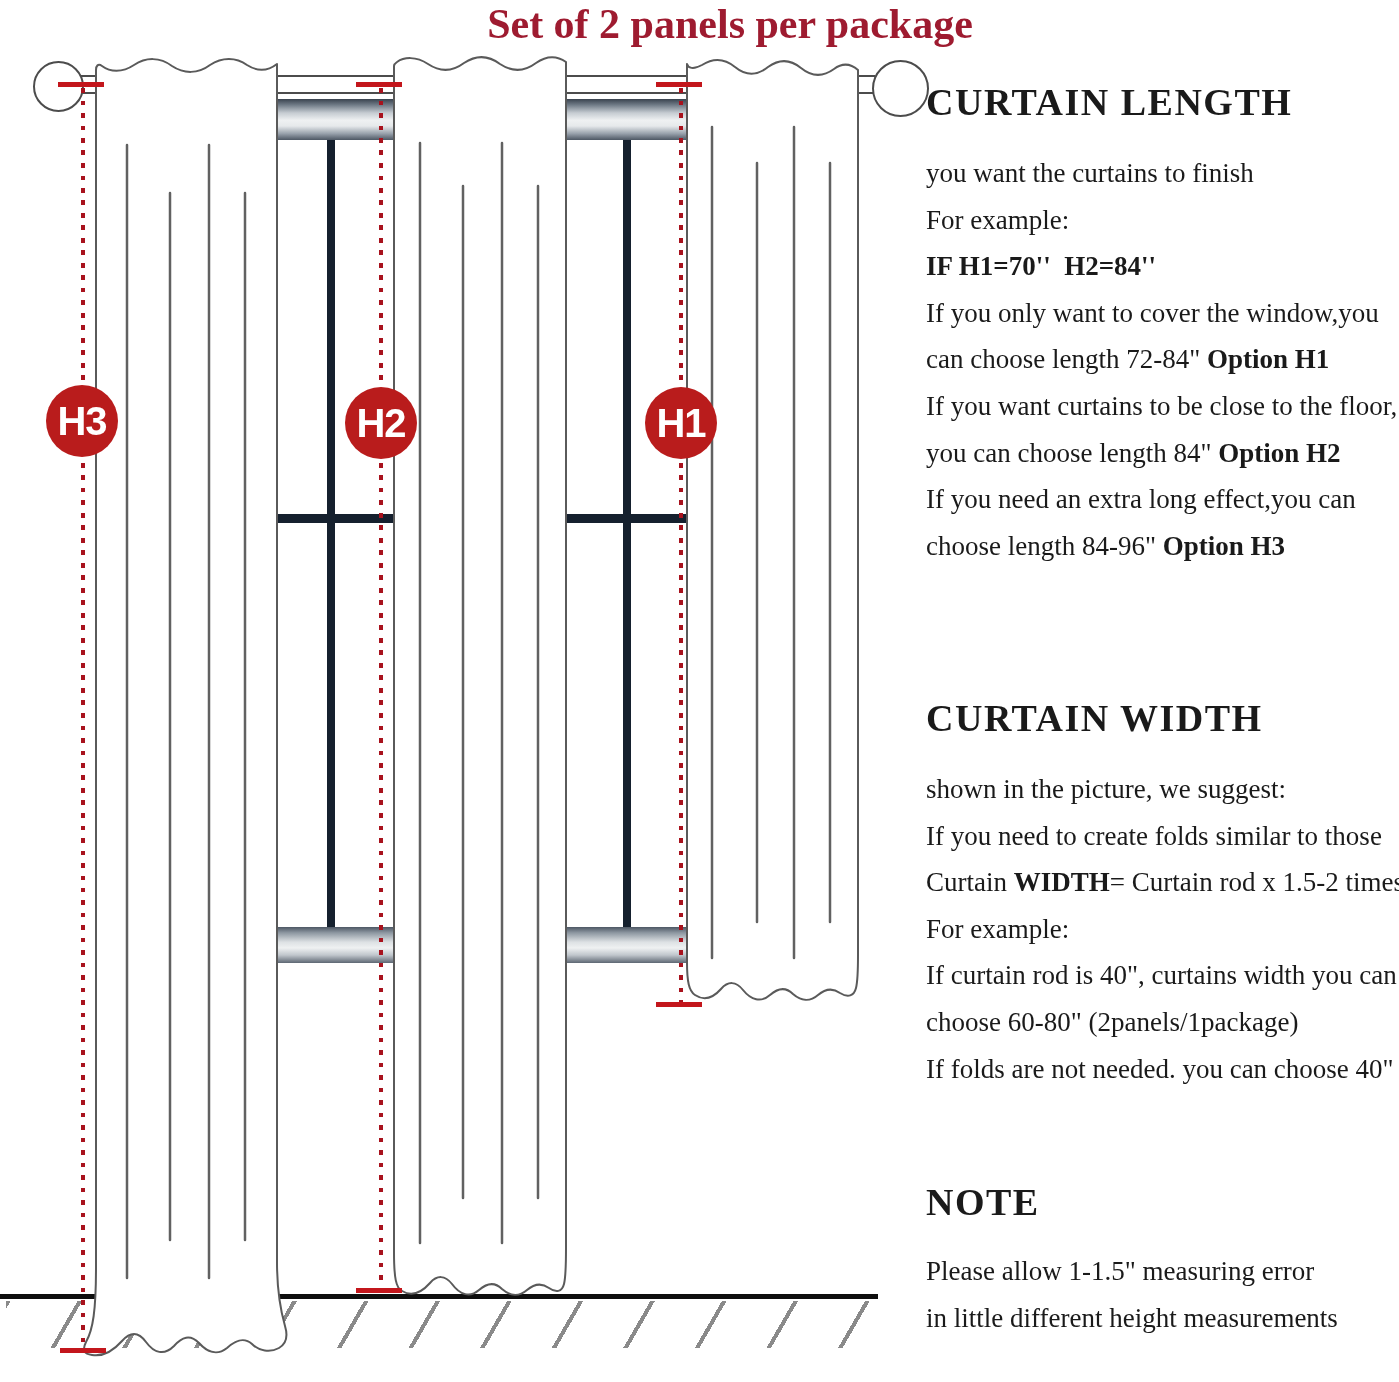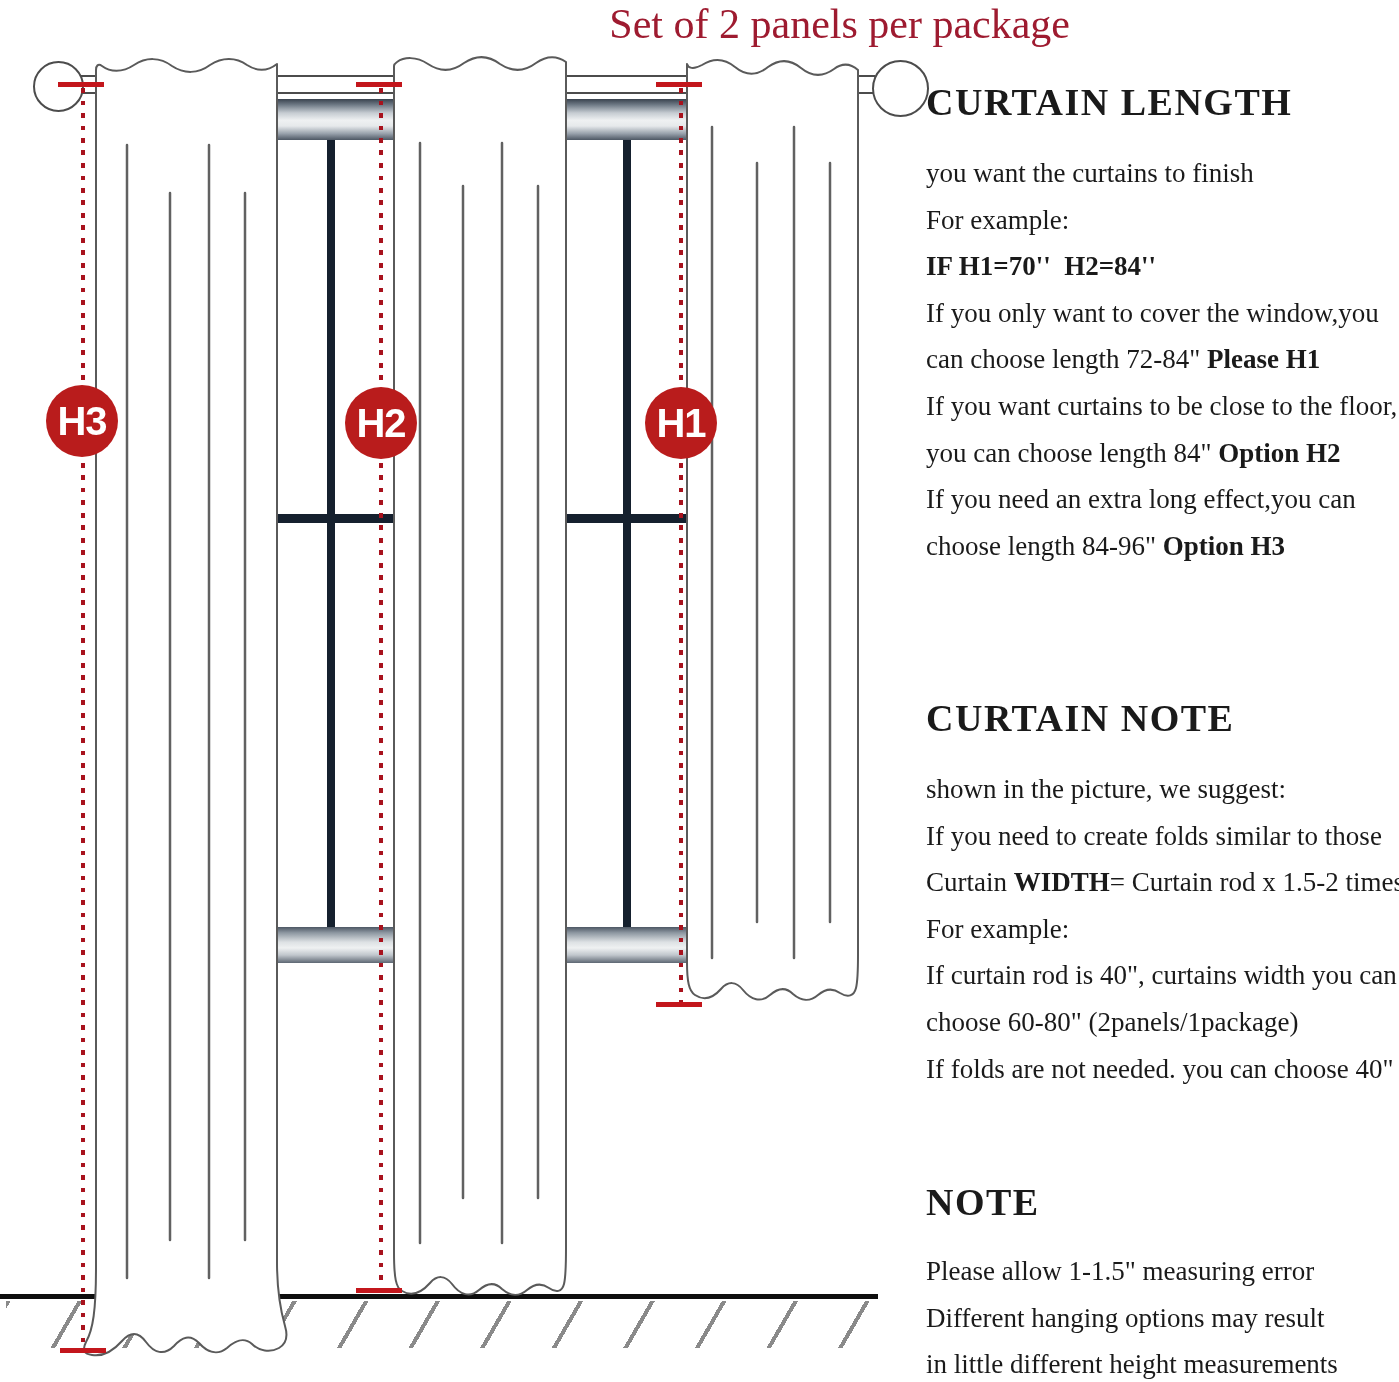--- a/index.html
+++ b/index.html
@@ -1,22 +1,22 @@
 <!DOCTYPE html>
 <html><head>
 <meta charset="utf-8">
 <style>
   html,body{margin:0;padding:0;background:#fff;}
   #canvas{position:relative;width:1399px;height:1382px;background:#fff;overflow:hidden;
           font-family:"Liberation Serif",serif;color:#1a1a1a;}
   .abs{position:absolute;}
 
   
-  #title{left:390px;top:0px;width:680px;text-align:right;
-         font-size:42px;font-weight:normal;letter-spacing:0px;white-space:nowrap;z-index:8;}
+  #title{left:390px;top:0px;width:680px;text-align:center;
+         font-size:42px;font-weight:bold;letter-spacing:0px;white-space:nowrap;z-index:8;}
 
   
   #rod{left:80px;top:75px;width:795px;height:15px;background:#fff;
        border-top:2px solid #4c4c4c;border-bottom:2px solid #4c4c4c;z-index:1;}
   .finial{border:2px solid #4c4c4c;border-radius:50%;background:#fff;z-index:2;}
   #finial-left{left:33px;top:61px;width:47px;height:47px;}
   #finial-right{left:872px;top:60px;width:53px;height:53px;}
   #win-top{left:270px;top:99px;width:416px;height:41px;z-index:0;
            background:linear-gradient(180deg,#39424e 0%,#6e7985 14%,#c6ccd2 34%,#eff1f2 52%,#e6e9eb 66%,#9aa3ad 84%,#4d5764 100%);}
   #win-pane{left:270px;top:140px;width:416px;height:787px;background:#fff;border-left:2px solid #6a6a6a;z-index:0;}
@@ -154,38 +154,37 @@
   <div id="label-h3" class="abs hlabel">H3</div>
   <div id="label-h2" class="abs hlabel">H2</div>
   <div id="label-h1" class="abs hlabel">H1</div>
 
   <div id="h-length" class="abs sec-h">CURTAIN LENGTH</div>
   <div id="b-length" class="abs sec-body">
     <div class="t-line"><span>you want the curtains to finish</span><b></b><span></span></div>
     <div class="t-line"><span>For example:</span><b></b><span></span></div>
     <div class="t-line"><span></span><b>IF H1=70''  H2=84''</b><span></span></div>
     <div class="t-line"><span>If you only want to cover the window,you</span><b></b><span></span></div>
-    <div class="t-line"><span>can choose length 72-84" </span><b>Please H1</b><span></span></div>
+    <div class="t-line"><span>can choose length 72-84" </span><b>Option H1</b><span></span></div>
     <div class="t-line"><span>If you want curtains to be close to the floor,</span><b></b><span></span></div>
     <div class="t-line"><span>you can choose length 84" </span><b>Option H2</b><span></span></div>
     <div class="t-line"><span>If you need an extra long effect,you can</span><b></b><span></span></div>
     <div class="t-line"><span>choose length 84-96" </span><b>Option H3</b><span></span></div>
   </div>
 
-  <div id="h-width" class="abs sec-h">CURTAIN NOTE</div>
+  <div id="h-width" class="abs sec-h">CURTAIN WIDTH</div>
   <div id="b-width" class="abs sec-body">
     <div class="t-line"><span>shown in the picture, we suggest:</span><b></b><span></span></div>
     <div class="t-line"><span>If you need to create folds similar to those</span><b></b><span></span></div>
     <div class="t-line"><span>Curtain </span><b>WIDTH</b><span>= Curtain rod x 1.5-2 times</span></div>
     <div class="t-line"><span>For example:</span><b></b><span></span></div>
     <div class="t-line"><span>If curtain rod is 40", curtains width you can</span><b></b><span></span></div>
     <div class="t-line"><span>choose 60-80" (2panels/1package)</span><b></b><span></span></div>
     <div class="t-line"><span>If folds are not needed. you can choose 40"</span><b></b><span></span></div>
   </div>
 
   <div id="h-note" class="abs sec-h">NOTE</div>
   <div id="b-note" class="abs sec-body">
     <div class="t-line"><span>Please allow 1-1.5" measuring error</span><b></b><span></span></div>
-    <div class="t-line"><span>Different hanging options may result</span><b></b><span></span></div>
     <div class="t-line"><span>in little different height measurements</span><b></b><span></span></div>
   </div>
 
 </div>
 
 </body></html>

